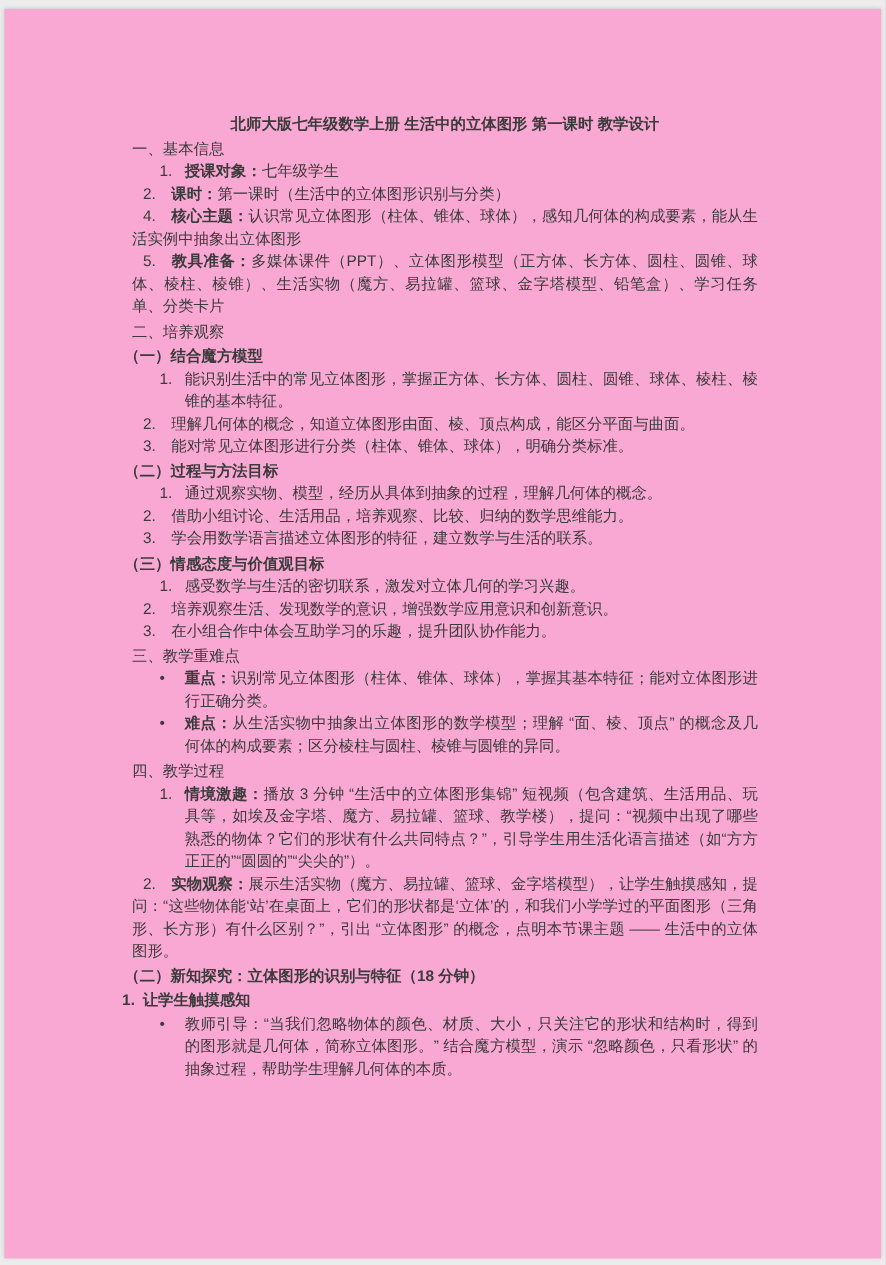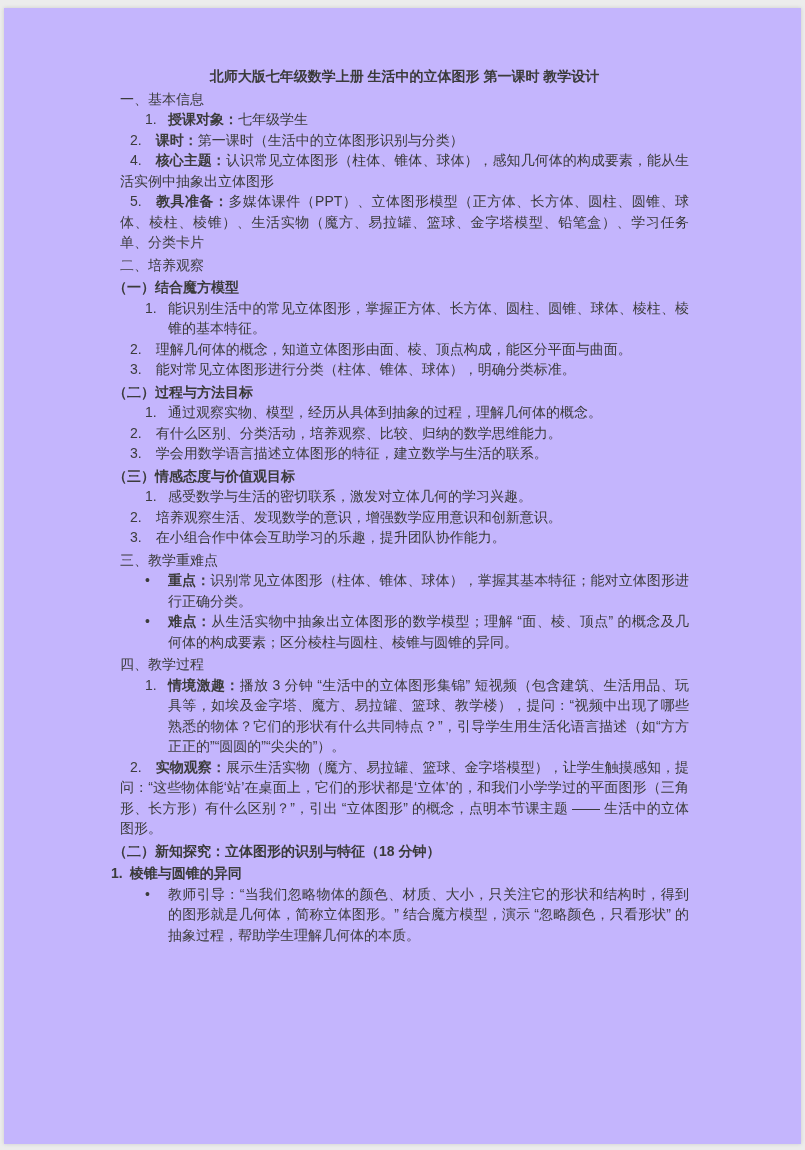--- a/index.html
+++ b/index.html
@@ -6,24 +6,24 @@
     margin: 0; padding: 0;
     width: 805px; height: 1150px;
     overflow: hidden;
     background: #ececec;
     font-family: "Liberation Sans", "DejaVu Sans", sans-serif;
   }
   .page {
     position: absolute;
     left: 4px; right: 4px; top: 8px;
     height: 1136px;
-    background: #c4b5fd;
+    background: #f9a8d4;
     box-shadow: 0 0 4px rgba(0,0,0,0.14);
     box-sizing: border-box;
-    padding: 58px 112px 0 116px;
+    padding: 94px 112px 0 116px;
     color: #3b3b3b;
     font-size: 14px;
     line-height: 20.5px;
     text-align: justify;
   }
   p { margin: 0; }
   .title { text-align: center; font-weight: 700; }
   .h1 { font-weight: 400; margin-top: 2px; }
   .h2 { font-weight: 700; margin-top: 2px; margin-left: -7px; }
   .h3 { font-weight: 700; margin-top: 2px; margin-left: -9px; }
@@ -49,34 +49,34 @@
 
   <p class="h1">二、培养观察</p>
 
   <p class="h2">（一）结合魔方模型</p>
   <p class="li1"><span class="num">1.</span><span class="txt">能识别生活中的常见立体图形，掌握正方体、长方体、圆柱、圆锥、球体、棱柱、棱锥的基本特征。</span></p>
   <p class="li2"><span class="num">2.</span><span class="txt">理解几何体的概念，知道立体图形由面、棱、顶点构成，能区分平面与曲面。</span></p>
   <p class="li2"><span class="num">3.</span><span class="txt">能对常见立体图形进行分类（柱体、锥体、球体），明确分类标准。</span></p>
 
   <p class="h2">（二）过程与方法目标</p>
   <p class="li1"><span class="num">1.</span><span class="txt">通过观察实物、模型，经历从具体到抽象的过程，理解几何体的概念。</span></p>
-  <p class="li2"><span class="num">2.</span><span class="txt">有什么区别、分类活动，培养观察、比较、归纳的数学思维能力。</span></p>
+  <p class="li2"><span class="num">2.</span><span class="txt">借助小组讨论、生活用品，培养观察、比较、归纳的数学思维能力。</span></p>
   <p class="li2"><span class="num">3.</span><span class="txt">学会用数学语言描述立体图形的特征，建立数学与生活的联系。</span></p>
 
   <p class="h2">（三）情感态度与价值观目标</p>
   <p class="li1"><span class="num">1.</span><span class="txt">感受数学与生活的密切联系，激发对立体几何的学习兴趣。</span></p>
   <p class="li2"><span class="num">2.</span><span class="txt">培养观察生活、发现数学的意识，增强数学应用意识和创新意识。</span></p>
   <p class="li2"><span class="num">3.</span><span class="txt">在小组合作中体会互助学习的乐趣，提升团队协作能力。</span></p>
 
   <p class="h1">三、教学重难点</p>
   <p class="lib"><span class="num">•</span><span class="lbl">重点：</span><span class="txt">识别常见立体图形（柱体、锥体、球体），掌握其基本特征；能对立体图形进行正确分类。</span></p>
   <p class="lib"><span class="num">•</span><span class="lbl">难点：</span><span class="txt">从生活实物中抽象出立体图形的数学模型；理解 “面、棱、顶点” 的概念及几何体的构成要素；区分棱柱与圆柱、棱锥与圆锥的异同。</span></p>
 
   <p class="h1">四、教学过程</p>
 
   <p class="li1"><span class="num">1.</span><span class="lbl">情境激趣：</span><span class="txt">播放 3 分钟 “生活中的立体图形集锦” 短视频（包含建筑、生活用品、玩具等，如埃及金字塔、魔方、易拉罐、篮球、教学楼），提问：“视频中出现了哪些熟悉的物体？它们的形状有什么共同特点？”，引导学生用生活化语言描述（如“方方正正的”“圆圆的”“尖尖的”）。</span></p>
   <p class="li2"><span class="num">2.</span><span class="lbl">实物观察：</span><span class="txt">展示生活实物（魔方、易拉罐、篮球、金字塔模型），让学生触摸感知，提问：“这些物体能‘站’在桌面上，它们的形状都是‘立体’的，和我们小学学过的平面图形（三角形、长方形）有什么区别？”，引出 “立体图形” 的概念，点明本节课主题 —— 生活中的立体图形。</span></p>
 
   <p class="h2">（二）新知探究：立体图形的识别与特征（18 分钟）</p>
-  <p class="h3"><span class="num">1.</span><span class="txt">棱锥与圆锥的异同</span></p>
+  <p class="h3"><span class="num">1.</span><span class="txt">让学生触摸感知</span></p>
   <p class="lib"><span class="num">•</span><span class="txt">教师引导：“当我们忽略物体的颜色、材质、大小，只关注它的形状和结构时，得到的图形就是几何体，简称立体图形。” 结合魔方模型，演示 “忽略颜色，只看形状” 的抽象过程，帮助学生理解几何体的本质。</span></p>
 
 </div>
 
 </body></html>

